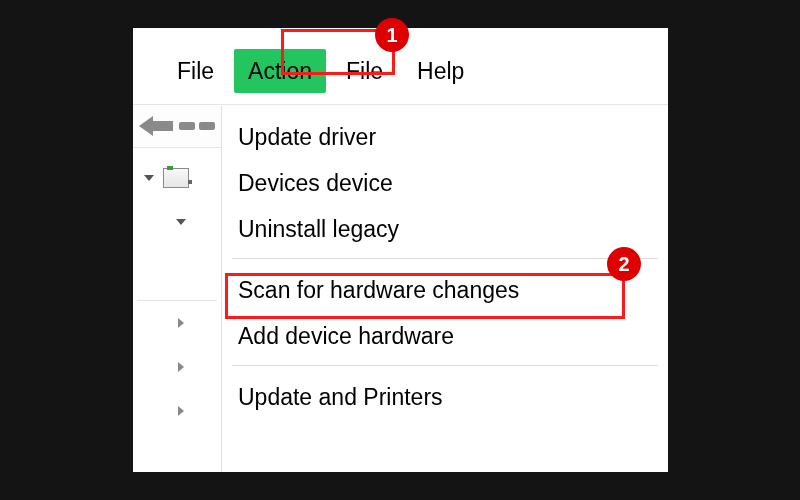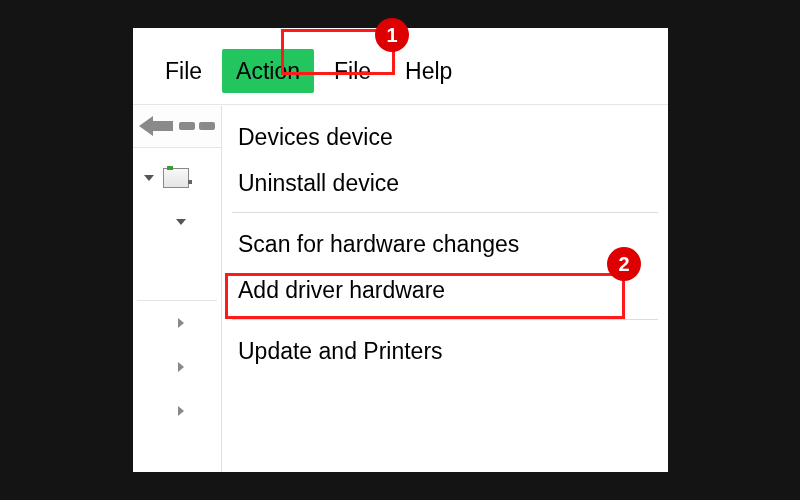--- a/index.html
+++ b/index.html
@@ -18,21 +18,21 @@
     left: 133px;
     top: 28px;
     width: 535px;
     height: 444px;
     background: #fff;
   }
 
   
   .menubar {
     position: absolute;
-    left: 0; top: 18px;
+    left: 12px; top: 18px;
     width: 100%;
     height: 50px;
     display: flex;
     align-items: center;
   }
   .menu-item {
     height: 44px;
     line-height: 44px;
     padding: 0 14px;
     margin-right: 6px;
@@ -232,25 +232,26 @@
     <div class="tree-row" style="padding-left:40px">
       <span class="chev">
         <svg viewBox="0 0 12 12" width="12" height="12">
             <path d="M3 1 L9 6 L3 11 Z" fill="#888"></path>
           </svg>
       </span>
     </div>
   </div>
 
   <div class="menu">
+    <div class="mrow">Update driver</div>
     <div class="mrow">Devices device</div>
-    <div class="mrow">Uninstall device</div>
+    <div class="mrow">Uninstall legacy</div>
     <div class="msep"></div>
     <div class="mrow">Scan for hardware changes</div>
-    <div class="mrow">Add driver hardware</div>
+    <div class="mrow">Add device hardware</div>
     <div class="msep"></div>
     <div class="mrow">Update and Printers</div>
   </div>
 
   <div class="callout-2"></div>
   <div class="badge" id="badge-2">2</div>
 
 </div>
 
 </body></html>

